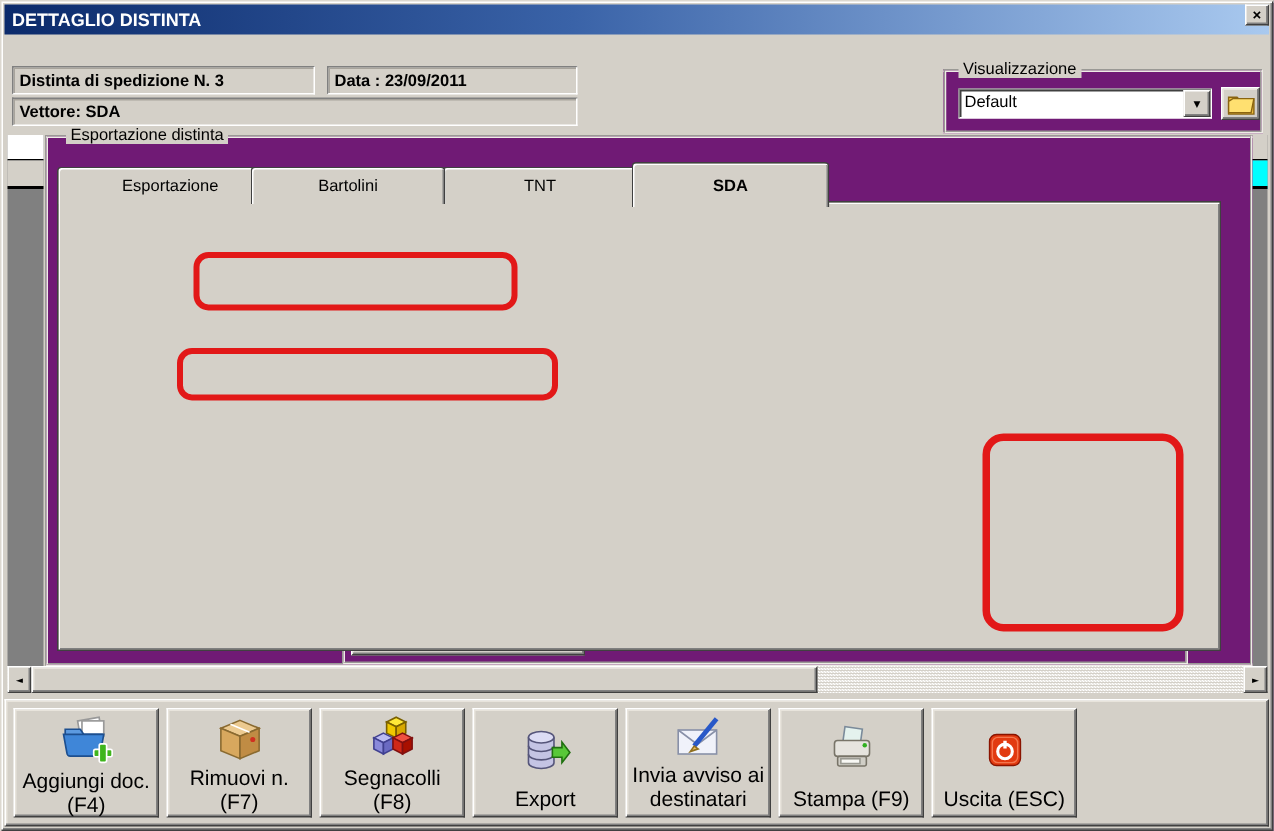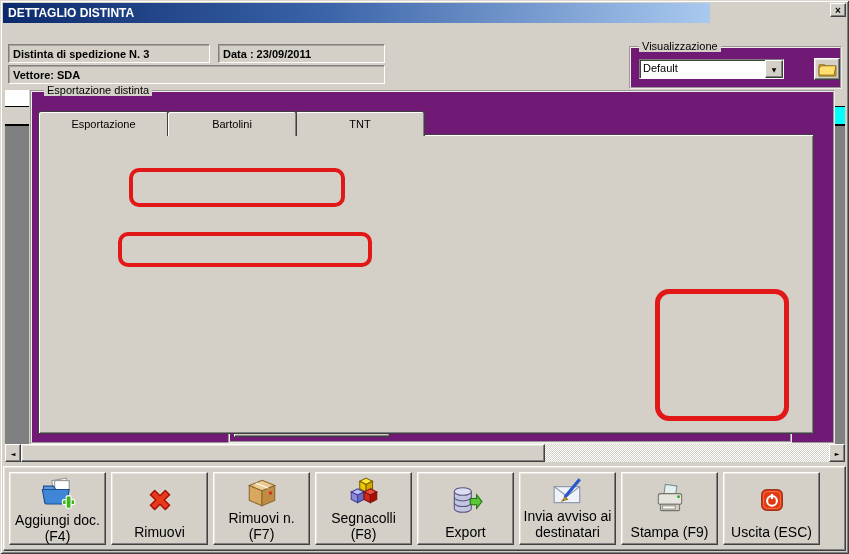--- a/index.html
+++ b/index.html
@@ -1,20 +1,20 @@
 <!DOCTYPE html>
 <html><head>
 <meta charset="utf-8">
 <style>
   html,body{margin:0;padding:0;}
   body{font-family:"Liberation Sans","DejaVu Sans",sans-serif;background:#808080;}
   .dialog{position:relative;width:849px;height:554px;background:#d4d0c8;
     box-shadow:inset 1px 1px 0 #dcd8d0, inset -1px -1px 0 #404040, inset 2px 2px 0 #ffffff, inset -2px -2px 0 #808080;
     overflow:hidden;}
-  .titlebar{position:absolute;left:3px;top:3px;width:707px;height:20px;
+  .titlebar{position:absolute;left:3px;top:3px;width:843px;height:20px;
     background:linear-gradient(to right,#0b2a6b,#3a63a8 45%,#a9c9ef);
     display:flex;align-items:center;color:#fff;font-weight:bold;font-size:12px;padding-left:5px;box-sizing:border-box;}
   .close-btn{position:absolute;right:3px;top:3px;width:16px;height:14px;background:#d4d0c8;
     border:1px solid;border-color:#fff #404040 #404040 #fff;box-shadow:inset -1px -1px 0 #808080;
     font-size:10px;line-height:11px;text-align:center;font-weight:bold;color:#000;padding:0;cursor:default;}
   .raised{background:#d4d0c8;border:1px solid;border-color:#fff #404040 #404040 #fff;box-shadow:inset -1px -1px 0 #808080, inset 1px 1px 0 #e8e4dc;}
   .ro-field{position:absolute;background:#d4d0c8;border:1px solid;border-color:#808080 #fff #fff #808080;
     box-shadow:inset 1px 1px 0 #a8a49c;font-size:11px;line-height:17px;padding:1px 0 0 4px;box-sizing:border-box;font-weight:bold;}
   .group{position:absolute;border:2px groove #eeece6;background:#701a75;}
   .legend{position:absolute;top:-8px;left:8px;background:#d4d0c8;padding:0 3px;font-size:11px;white-space:nowrap;}
@@ -83,21 +83,21 @@
   </div>
   <div class="ro-field" style="left:218px;top:44px;width:167px;height:19px;">
     <span>Data : 23/09/2011</span>
   </div>
   <div class="ro-field" style="left:8px;top:65px;width:377px;height:19px;">
     <span>Vettore: SDA</span>
   </div>
 
   <div class="group" style="left:629px;top:46px;width:209px;height:39px;">
     <span class="legend">Visualizzazione</span>
-    <div class="combo" style="left:8px;top:11px;width:145px;height:20px;">
+    <div class="combo" style="left:8px;top:11px;width:169px;height:20px;">
       <span class="combo-text">Default</span>
       <span class="combo-btn">▼</span>
     </div>
     <button class="icon-btn raised" style="left:183px;top:10px;width:26px;height:22px;">
       <svg width="19" height="15" viewBox="0 0 20 16">
         <path d="M1 3 h6 l2 2 h10 v10 h-18 z" fill="#f0c040" stroke="#8a6410"></path>
         <path d="M1 6 l3 -2 h15 l-2 10 h-16 z" fill="#ffe070" stroke="#8a6410"></path>
       </svg>
     </button>
   </div>
@@ -113,28 +113,31 @@
   <div class="hscroll">
     <span class="sb-btn">◄</span>
     <span class="h-thumb raised"></span>
     <span class="sb-btn" style="margin-left:auto;">►</span>
   </div>
 
   <div class="group" style="left:30px;top:90px;width:801px;height:350px;">
     <span class="legend" style="left:12px;">Esportazione distinta</span>
   </div>
 
-  <div class="tab" style="left:38px;width:129px;">
+  <div class="tab" style="left:38px;width:129px;padding-left:10px;">
       <span>Esportazione</span>
     </div>
   <div class="tab" style="left:295px;width:128px;">
       <span>TNT</span>
     </div>
   <div class="tab" style="left:167px;width:128px;">
       <span>Bartolini</span>
+    </div>
+  <div class="tab active" style="left:421px;width:130px;">
+      <span>SDA</span>
     </div>
 
   <div class="tab-page"></div>
 
   <span class="lbl" style="left:60px;top:151px;width:202px;text-align:right;">Indirizzo email di destinazione :</span>
   <input class="txt-input" style="left: 267px; top: 147px; width: 290px; height: 20px;" value="prova@email.com">
 
   <span class="lbl" style="left:60px;top:180px;width:202px;text-align:right;">Tipo spedizione / codice servizio:</span>
   <input class="txt-input" style="left: 267px; top: 176px; width: 65px; height: 20px;" value="">
   <div class="annotation" style="left:129px;top:168px;width:208px;height:31px;"></div>
@@ -210,28 +213,20 @@
           <path d="M3 12 h24 l-2 11 a2 2 0 0 1 -2 2 h-16 a2 2 0 0 1 -2 -2 z" fill="#3f86d8" stroke="#1d4f8f"></path>
           <g>
             <rect x="21" y="21" width="11" height="4.4" rx="1" fill="#3fb51c" stroke="#fff"></rect>
             <rect x="24.3" y="17.7" width="4.4" height="11" rx="1" fill="#3fb51c" stroke="#fff"></rect>
           </g>
         </svg>
       </span>
       <span class="tb-lbl">Aggiungi doc.(F4)</span>
     </button>
 
-    <button class="tb-btn">
-      <span class="tb-icon">
-        <svg width="36" height="34" viewBox="0 0 32 32">
-          <path d="M7 11 L11 7 L16 12 L21 7 L25 11 L20 16 L25 21 L21 25 L16 20 L11 25 L7 21 L12 16 Z" fill="#e8391d" stroke="#a81200" stroke-width="1.4" stroke-linejoin="round"></path>
-        </svg>
-      </span>
-      <span class="tb-lbl">Rimuovi</span>
-    </button>
 
     <button class="tb-btn">
       <span class="tb-icon">
         <svg width="36" height="34" viewBox="0 0 32 32">
           <polygon points="16,4 28,9 16,14 4,9" fill="#ecca90" stroke="#8a6a30"></polygon>
           <polygon points="4,9 16,14 16,28 4,23" fill="#d8a85e" stroke="#8a6a30"></polygon>
           <polygon points="28,9 16,14 16,28 28,23" fill="#c08c44" stroke="#8a6a30"></polygon>
           <line x1="10" y1="6.5" x2="22" y2="11.5" stroke="#fff"></line>
           <circle cx="24" cy="16" r="1.6" fill="#d03020"></circle>
         </svg>

